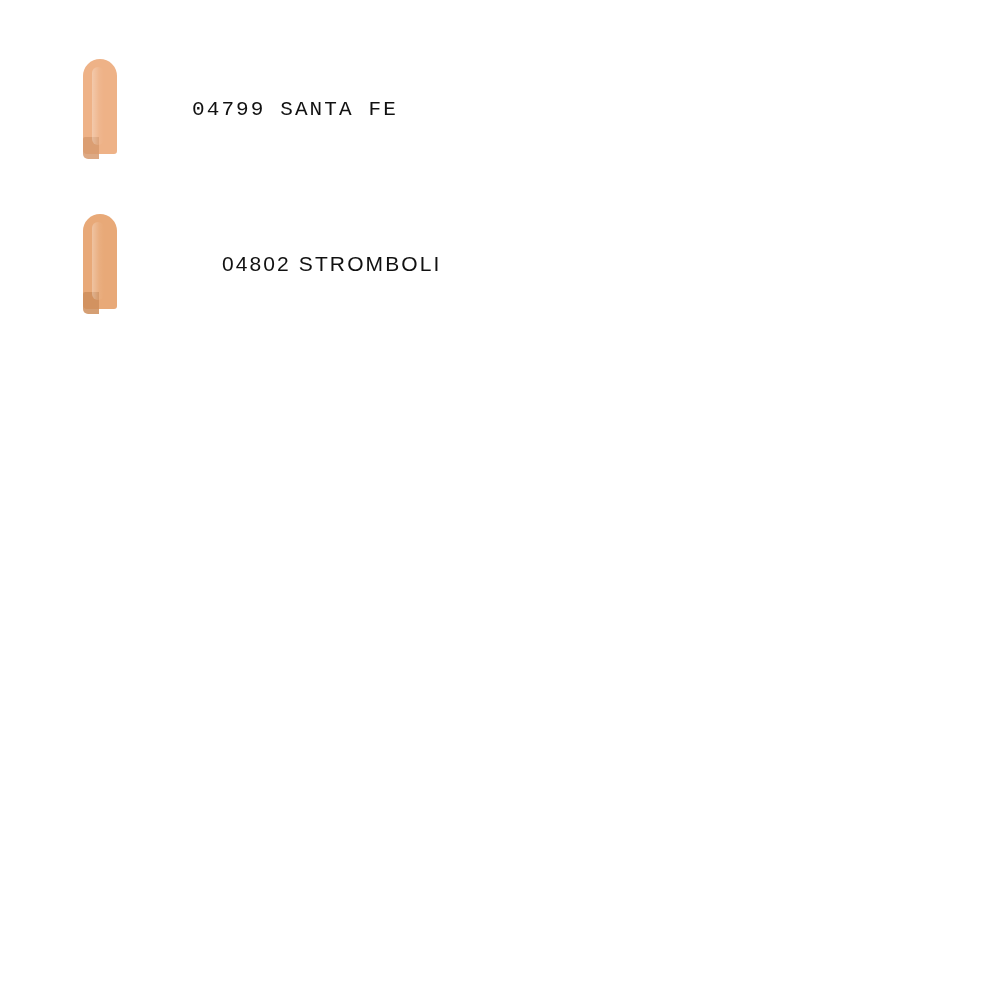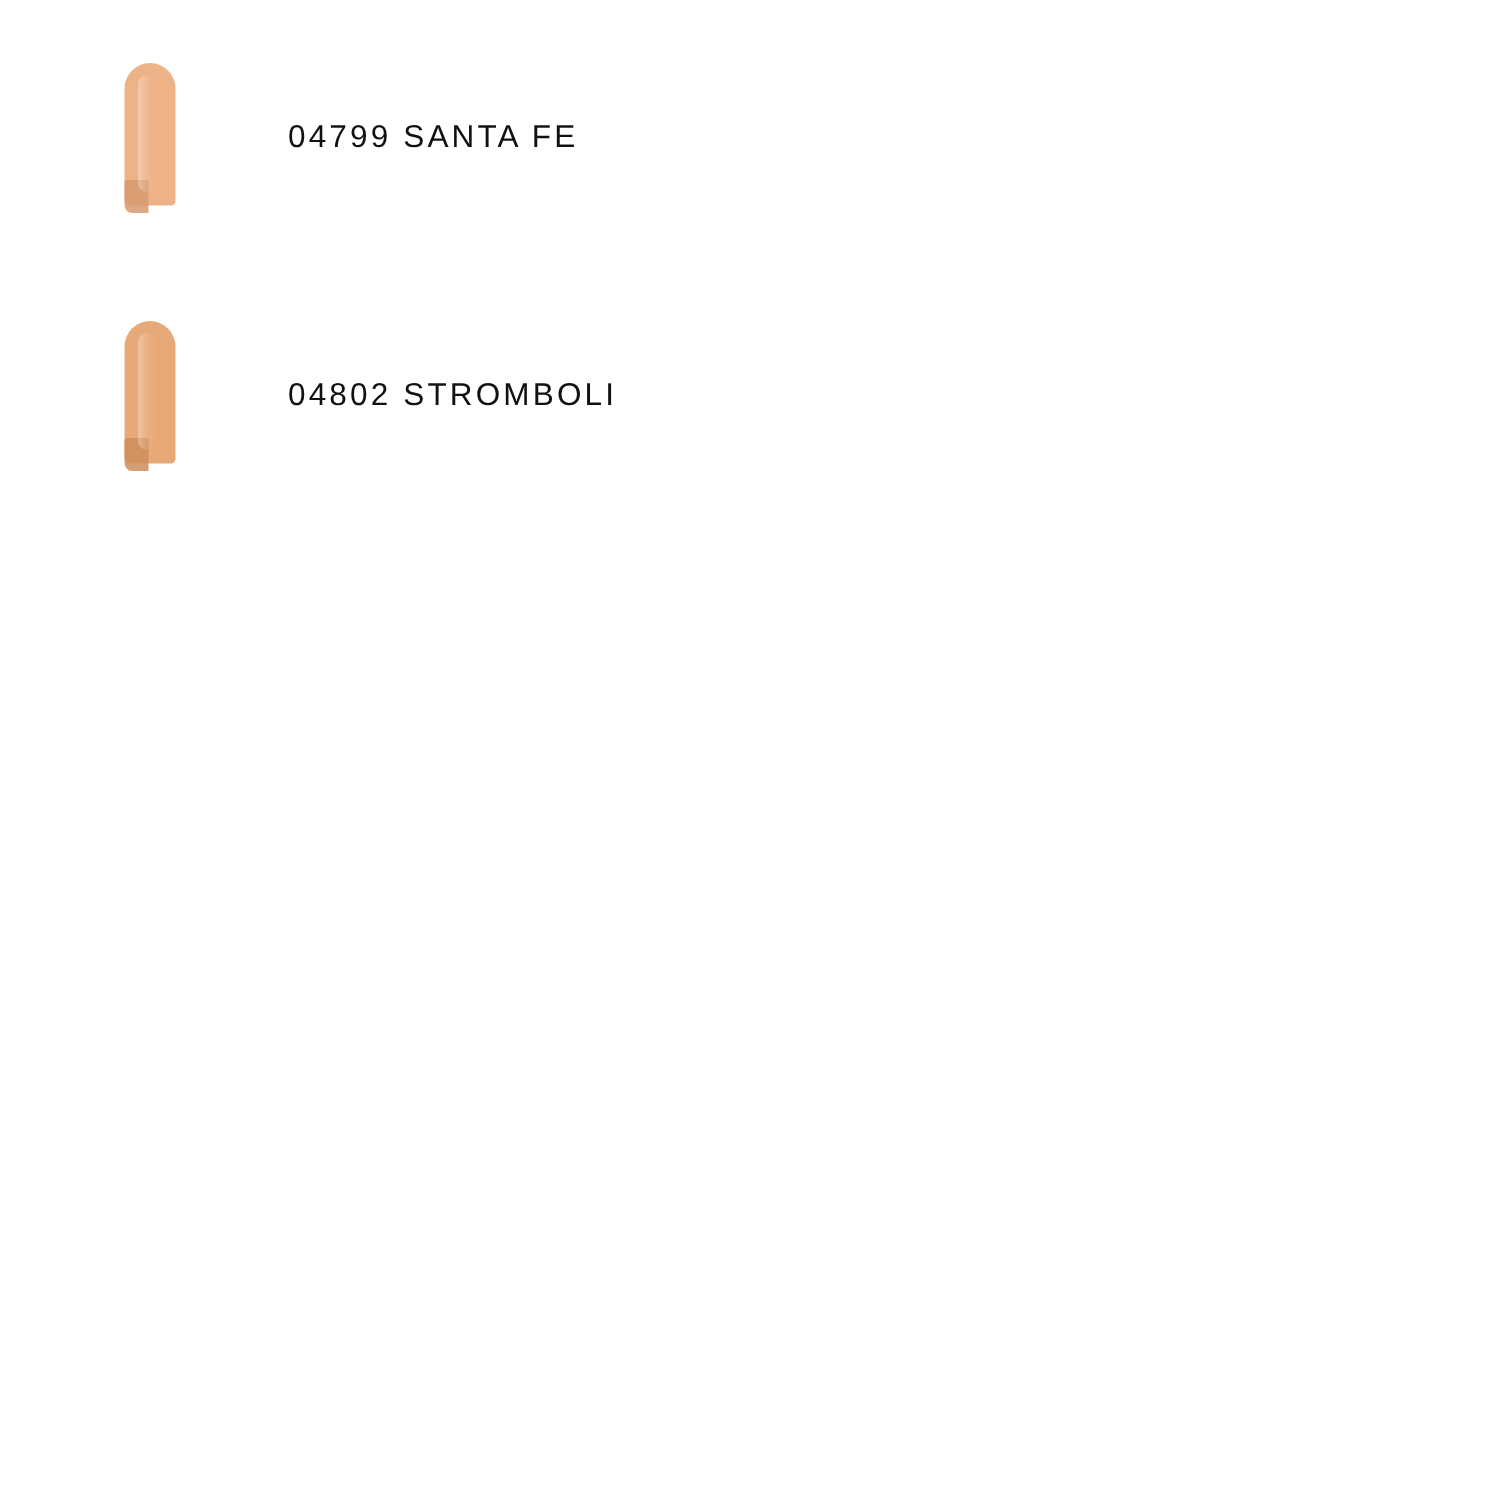--- a/index.html
+++ b/index.html
@@ -21,22 +21,22 @@
     height: 1000px;
   }
   .shade-row {
     position: absolute;
     left: 0;
     width: 1000px;
     height: 160px;
     display: flex;
     align-items: center;
   }
-  .shade-row.r0 { top: 12px; }
-  .shade-row.r1 { top: 184px; }
+  .shade-row.r0 { top: 29px; font-family: Liberation Mono, monospace; }
+  .shade-row.r1 { top: 184px; gap: 30px; }
   .shade-row.r2 { top: 343px; }
 
   .swatch-wrap {
     position: relative;
     width: 40px;
     height: 100px;
     margin-left: 83px;
     flex: 0 0 auto;
   }
   

